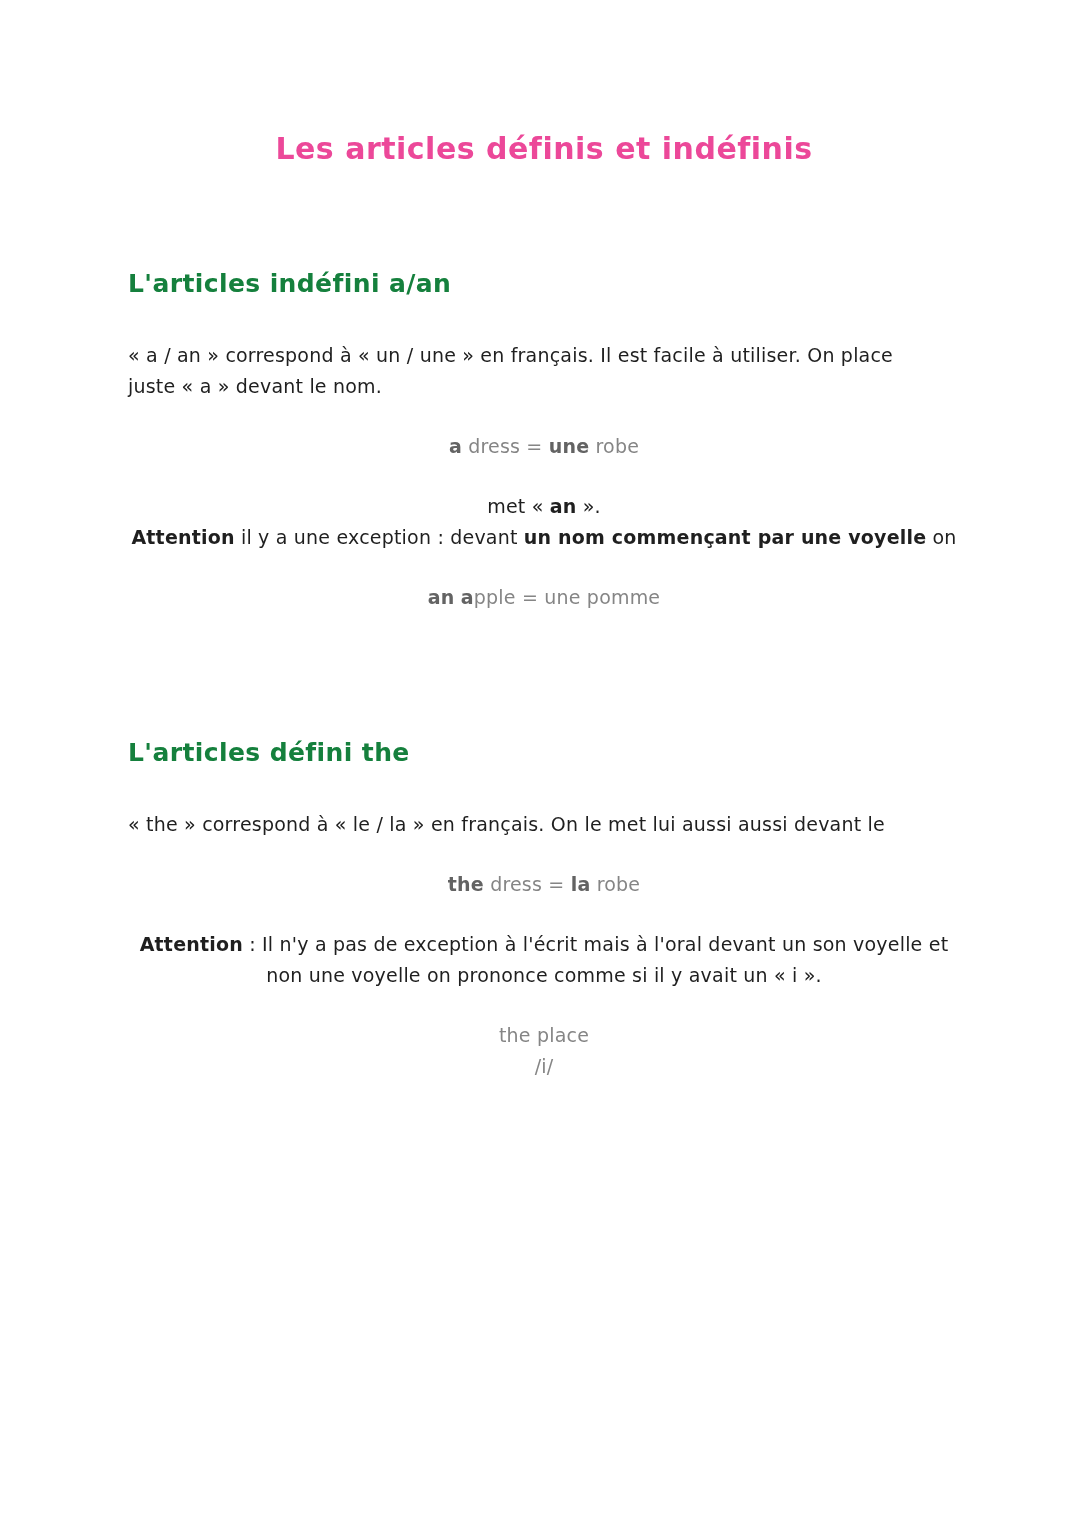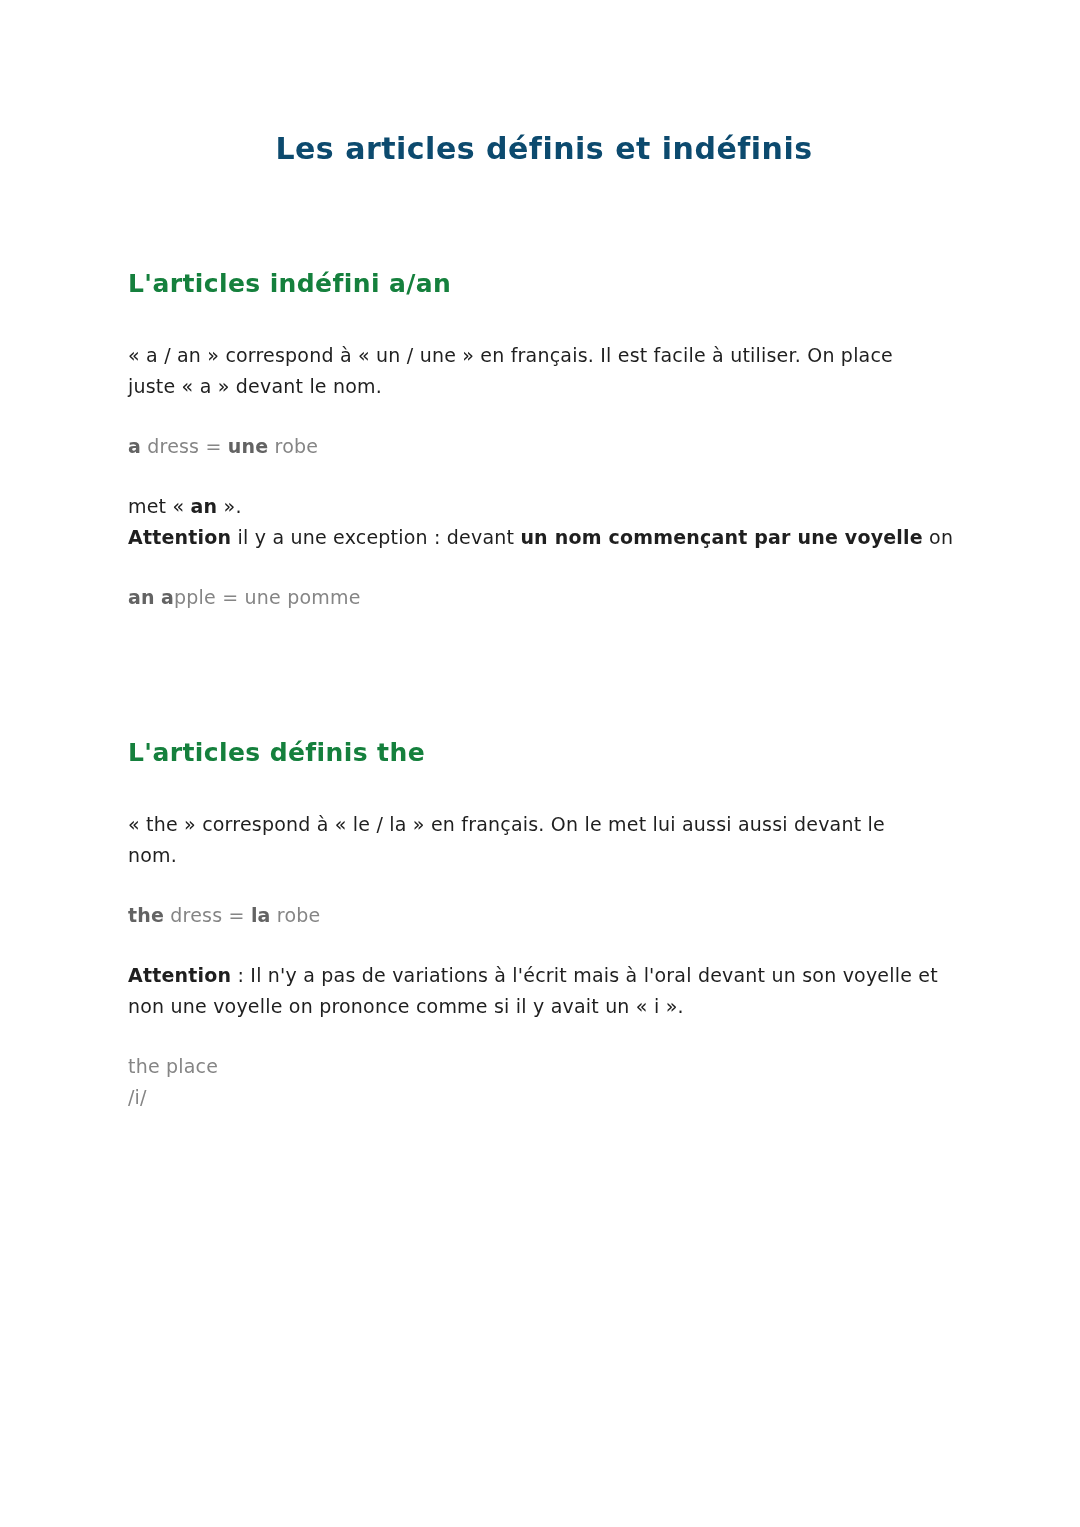--- a/index.html
+++ b/index.html
@@ -21,33 +21,33 @@
     padding: 0 120px 0 128px;
     background: #ffffff;
   }
   .doc-title {
     margin-top: 130px;
     font-size: 30px;
     line-height: 38px;
     font-weight: 600;
     text-align: center;
     letter-spacing: 0.5px;
-    color: #0c4a6e;
+    color: #ec4899;
   }
   .section-heading {
     font-size: 25px;
     line-height: 33px;
     font-weight: bold;
     letter-spacing: 0.4px;
     color: #15803d;
   }
   .gap-h1 { margin-top: 99px; }
   .gap-h2 { margin-top: 123px; }
   .gap-md { margin-top: 40px; }
-  .gap-sm { margin-top: 29px; }
+  .gap-sm { margin-top: 29px; text-align: center; }
   .para {
     font-size: 19px;
     letter-spacing: 0.2px;
     color: #1f1f1f;
   }
   .para .line {
     line-height: 31px;
     white-space: nowrap;
   }
   .para .seg-bold {
@@ -81,33 +81,32 @@
 
   <div class="para gap-sm">
     <div class="line"><span>met « </span><span class="seg-bold">an</span><span> ».</span></div>
     <div class="line"><span class="seg-bold">Attention</span><span> il y a une exception : devant </span><span class="seg-bold">un nom commençant par une voyelle</span><span> on</span></div>
   </div>
 
   <div class="para example gap-sm">
     <div class="line"><span class="seg-bold">an</span><span> </span><span class="seg-bold">a</span><span>pple = une pomme</span></div>
   </div>
 
-  <div class="section-heading gap-h2">L'articles définis the</div>
+  <div class="section-heading gap-h2">L'articles défini the</div>
 
   <div class="para gap-md">
     <div class="line">« the » correspond à « le / la » en français. On le met lui aussi aussi devant le</div>
-    <div class="line">nom.</div>
   </div>
 
   <div class="para example gap-sm">
     <div class="line"><span class="seg-bold">the</span><span> dress = </span><span class="seg-bold">la</span><span> robe</span></div>
   </div>
 
   <div class="para gap-sm">
-    <div class="line"><span class="seg-bold">Attention</span><span> : Il n'y a pas de variations à l'écrit mais à l'oral devant un son voyelle et</span></div>
+    <div class="line"><span class="seg-bold">Attention</span><span> : Il n'y a pas de exception à l'écrit mais à l'oral devant un son voyelle et</span></div>
     <div class="line"><span>non une voyelle on prononce comme si il y avait un « i ».</span></div>
   </div>
 
   <div class="para example gap-sm">
     <div class="line">the place</div>
     <div class="line">/i/</div>
   </div>
 
 </div>
 

